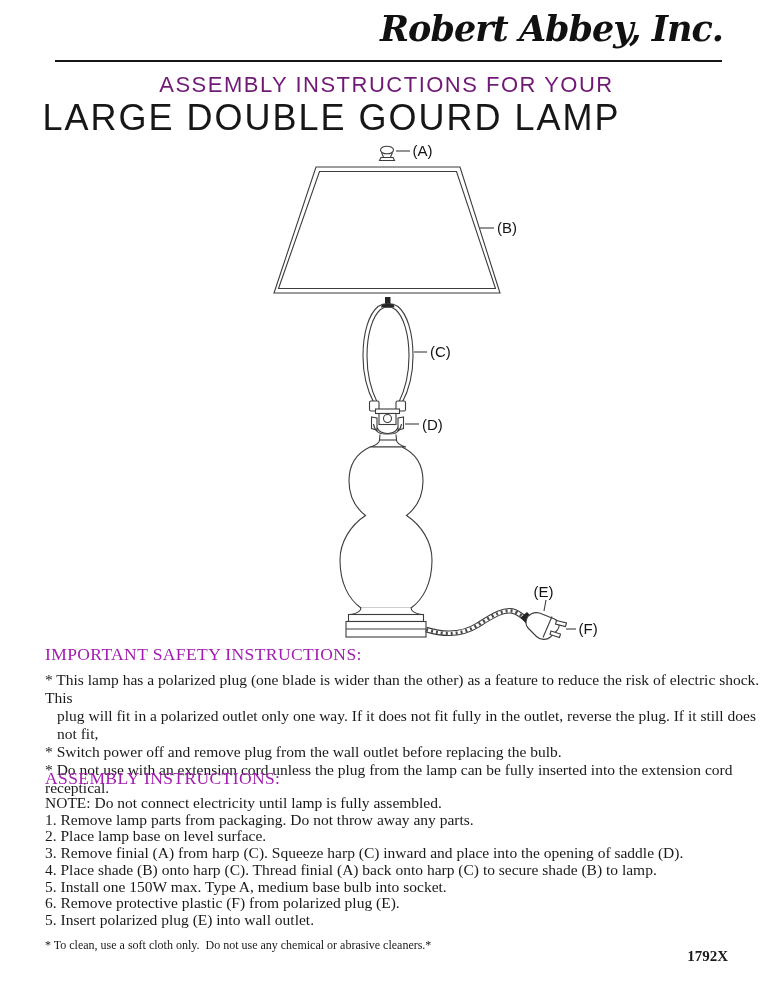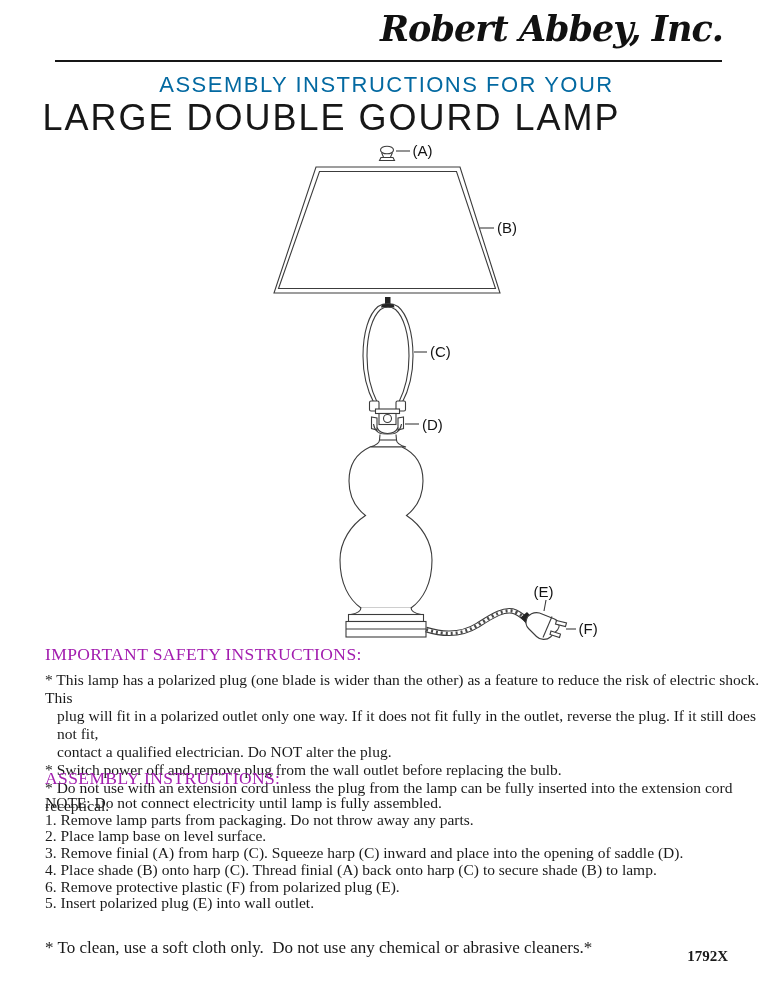--- a/index.html
+++ b/index.html
@@ -8,21 +8,21 @@
     font-family:"Liberation Serif",serif;color:#1a1a1a;overflow:hidden;border-radius:31px;
   }
   .logo{
     position:absolute;top:8px;right:50px;
     font-family:"DejaVu Serif",serif;font-style:italic;font-weight:bold;
     font-size:35px;letter-spacing:-1px;color:#111;white-space:nowrap;
   }
   .rule{position:absolute;left:55px;top:60px;width:667px;height:2px;background:#161616;}
   .subtitle{
     position:absolute;top:72px;left:0;width:773px;text-align:center;
-    font-family:"Liberation Sans",sans-serif;font-size:22px;letter-spacing:1.5px;color:#0369a1;
+    font-family:"Liberation Sans",sans-serif;font-size:22px;letter-spacing:1.5px;color:#701a75;
   }
   .title{
     position:absolute;top:97px;left:0;width:663px;text-align:center;
     font-family:"Liberation Sans",sans-serif;font-size:36px;letter-spacing:2px;color:#171717;
   }
   .diagram{position:absolute;left:0;top:138px;}
   .diagram path,.diagram rect,.diagram ellipse,.diagram circle,.diagram line{
     stroke:#3c3c3c;stroke-width:1.1;fill:none;
   }
   .diagram .fillw{fill:#ffffff;}
@@ -31,21 +31,21 @@
     font-family:"Liberation Sans",sans-serif;font-size:15px;fill:#141414;stroke:none;
   }
   .sec-heading{
     font-size:17.5px;letter-spacing:0.4px;color:#a21caf;margin:0 0 7px 0;line-height:20px;
   }
   .safety{position:absolute;left:45px;top:644px;width:728px;}
   .safety .line{font-size:15.5px;line-height:18px;white-space:pre-wrap;}
   .safety .line.indent{padding-left:12px;}
   .assembly{position:absolute;left:45px;top:768px;width:728px;}
   .assembly .line{font-size:15.5px;line-height:16.7px;white-space:pre-wrap;}
-  .cleaning{position:absolute;left:45px;top:938px;font-size:17px;white-space:pre-wrap;}
+  .cleaning{position:absolute;left:45px;top:938px;font-size:12px;white-space:pre-wrap;}
   .partno{position:absolute;right:45px;top:948px;font-size:15px;font-weight:bold;margin-left:16px;}
 </style>
 </head>
 <body>
 
 <div class="page">
 
   <div class="logo">Robert Abbey, Inc.</div>
   <div class="rule"></div>
   <div class="subtitle">ASSEMBLY INSTRUCTIONS FOR YOUR</div>
@@ -132,32 +132,32 @@
     <g>
       <line x1="566" y1="629" x2="576" y2="629"></line>
       <text x="578.5" y="634.3">(F)</text>
     </g>
   </svg>
 
   <div class="safety">
     <div class="sec-heading">IMPORTANT SAFETY INSTRUCTIONS:</div>
     <div class="line">* This lamp has a polarized plug (one blade is wider than the other) as a feature to reduce the risk of electric shock. This</div>
     <div class="line indent">plug will fit in a polarized outlet only one way. If it does not fit fully in the outlet, reverse the plug. If it still does not fit,</div>
-    <div class="line indent">contact a qualified electrician. Do NOT alter the plug.</div>
     <div class="line">* Switch power off and remove plug from the wall outlet before replacing the bulb.</div>
     <div class="line">* Do not use with an extension cord unless the plug from the lamp can be fully inserted into the extension cord receptical.</div>
   </div>
 
   <div class="assembly">
     <div class="sec-heading">ASSEMBLY INSTRUCTIONS:</div>
     <div class="line">NOTE: Do not connect electricity until lamp is fully assembled.</div>
     <div class="line">1. Remove lamp parts from packaging. Do not throw away any parts.</div>
     <div class="line">2. Place lamp base on level surface.</div>
     <div class="line">3. Remove finial (A) from harp (C). Squeeze harp (C) inward and place into the opening of saddle (D).</div>
     <div class="line">4. Place shade (B) onto harp (C). Thread finial (A) back onto harp (C) to secure shade (B) to lamp.</div>
+    <div class="line">5. Install one 150W max. Type A, medium base bulb into socket.</div>
     <div class="line">6. Remove protective plastic (F) from polarized plug (E).</div>
     <div class="line">5. Insert polarized plug (E) into wall outlet.</div>
   </div>
 
   <div class="cleaning">* To clean, use a soft cloth only.  Do not use any chemical or abrasive cleaners.*</div>
   <div class="partno">1792X</div>
 
 </div>
 
 </body></html>

